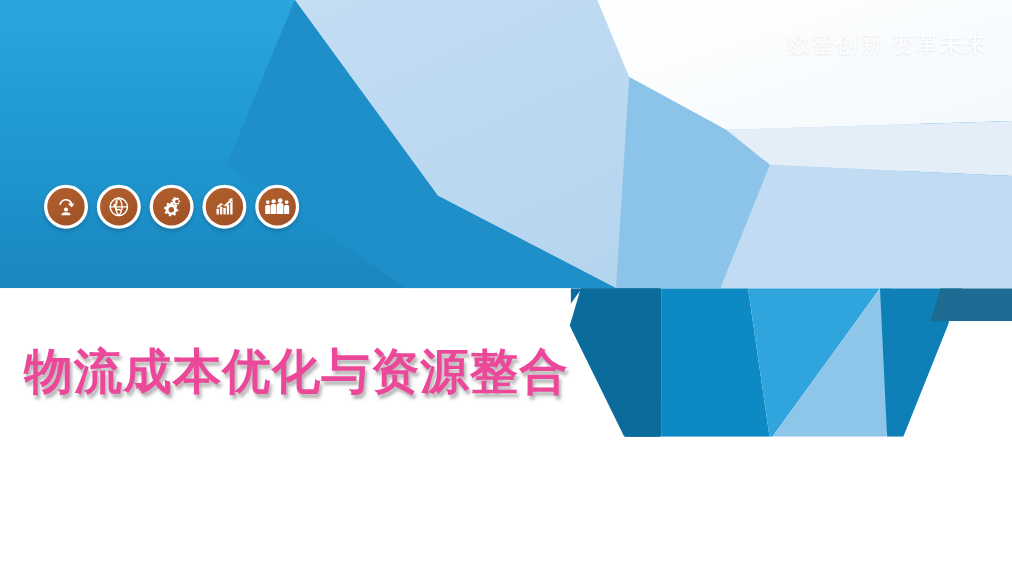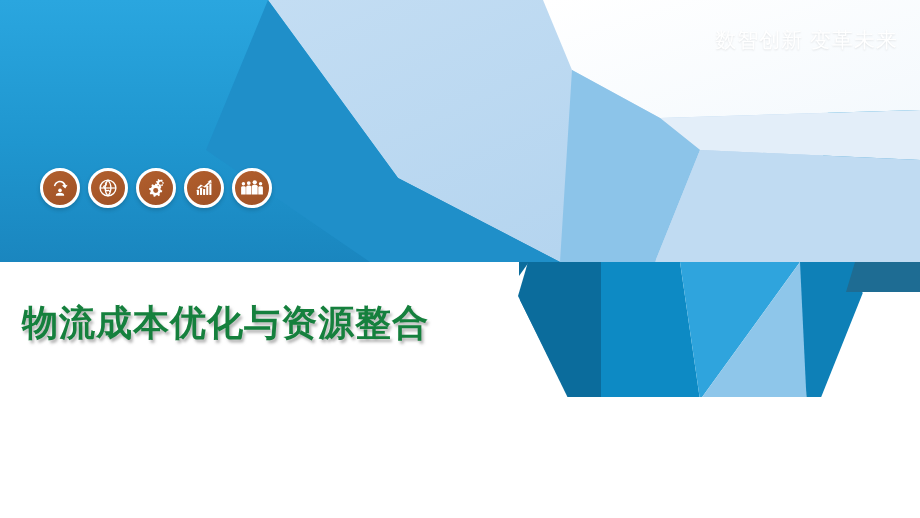--- a/index.html
+++ b/index.html
@@ -65,24 +65,24 @@
     justify-content: center;
   }
   .icon-badge svg {
     display: block;
   }
 
   
   #slide-title {
     position: absolute;
     left: 22px;
-    top: 299px;
-    font-size: 36px;
+    top: 309px;
+    font-size: 44px;
     font-weight: bold;
-    color: #15803d;
+    color: #ec4899;
     letter-spacing: 1px;
     white-space: nowrap;
     text-shadow: 2px 3px 3px rgba(120,120,120,0.55);
   }
 </style>
 </head>
 <body>
 
 <div id="slide">
 

